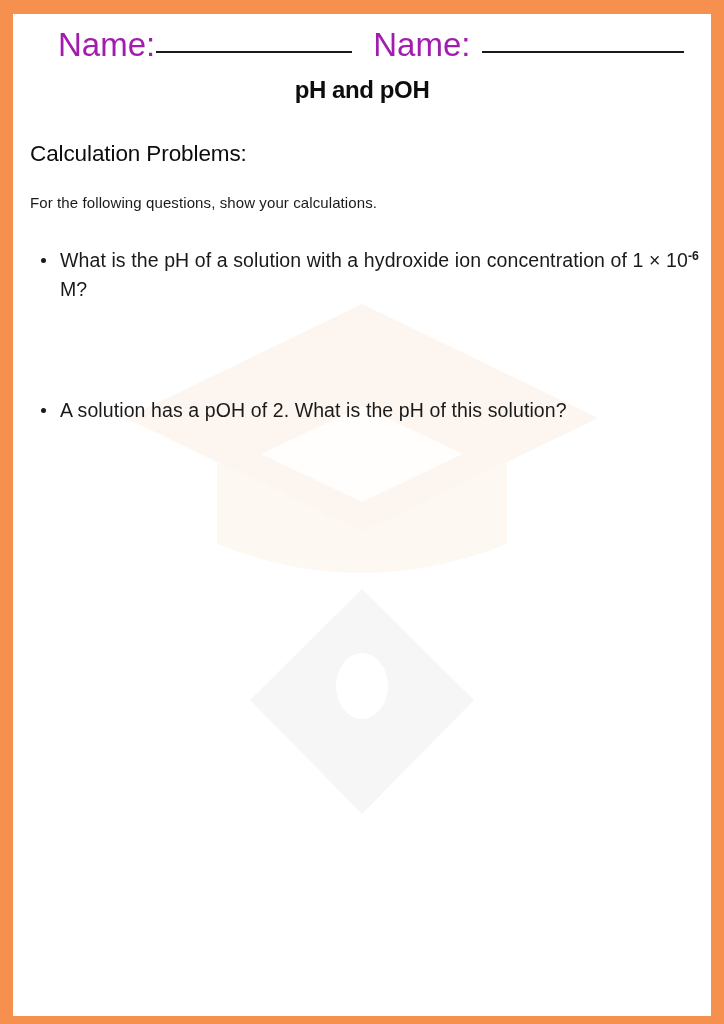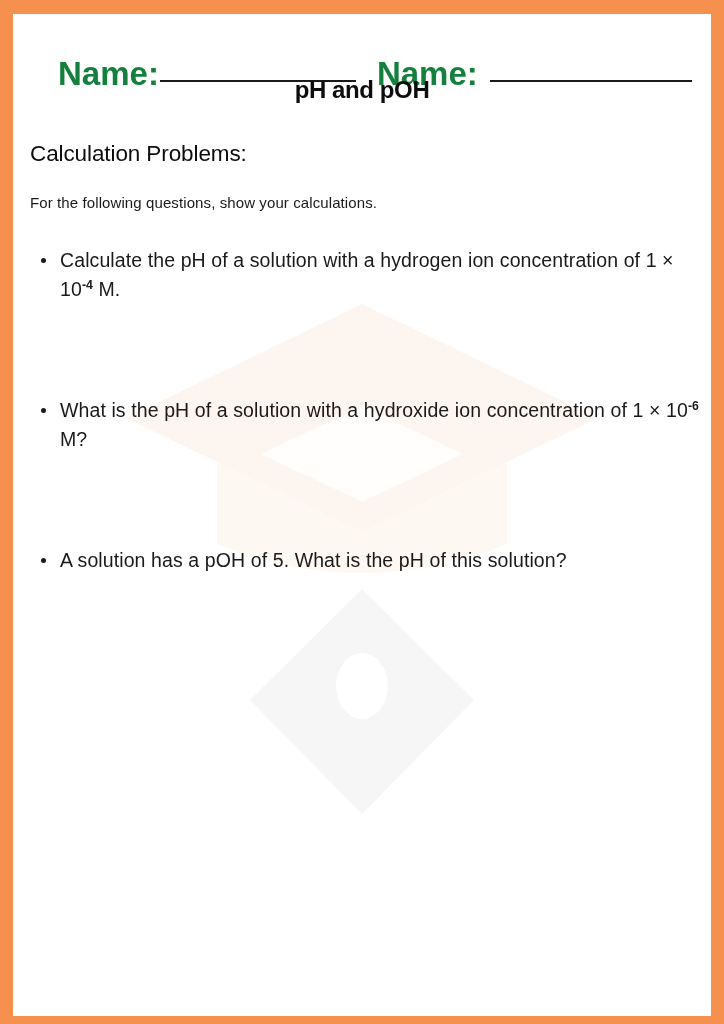--- a/index.html
+++ b/index.html
@@ -59,24 +59,23 @@
     left: 0;
     top: 12px;
     width: 100%;
     height: 48px;
     display: flex;
     align-items: baseline;
     white-space: nowrap;
   }
   .nd-label {
     font-size: 33px;
-    color: #15803d;
+    color: #a21caf;
     letter-spacing: 0px;
-    font-weight: 700;
-    margin-top: 29px;
+    font-weight: 400;
   }
   .nd-rule {
     display: inline-block;
     border-bottom: 2.2px solid #1a1a1a;
     height: 1px;
     position: relative;
     top: -3px;
   }
   .sp-name { width: 45px; display: inline-block; }
   .rule-name { width: 196px; margin-left: 1px; }
@@ -195,27 +194,23 @@
 
       <div class="title">pH and pOH</div>
 
       <div class="section-heading">Calculation Problems:</div>
 
       <div class="intro">For the following questions, show your calculations.</div>
 
       <div class="questions" id="question-list">
         <div class="q-item">
           <span class="q-bullet"></span>
-          <div class="q-text">Calculate the pH of a solution with a hydrogen ion concentration of 1 × 10<sup>-4</sup> M.</div>
-        </div>
-        <div class="q-item">
-          <span class="q-bullet"></span>
           <div class="q-text">What is the pH of a solution with a hydroxide ion concentration of 1 × 10<sup>-6</sup> M?</div>
         </div>
         <div class="q-item">
           <span class="q-bullet"></span>
-          <div class="q-text">A solution has a pOH of 5. What is the pH of this solution?</div>
+          <div class="q-text">A solution has a pOH of 2. What is the pH of this solution?</div>
         </div>
       </div>
 
     </div>
   </div>
 </div>
 
 </body></html>

